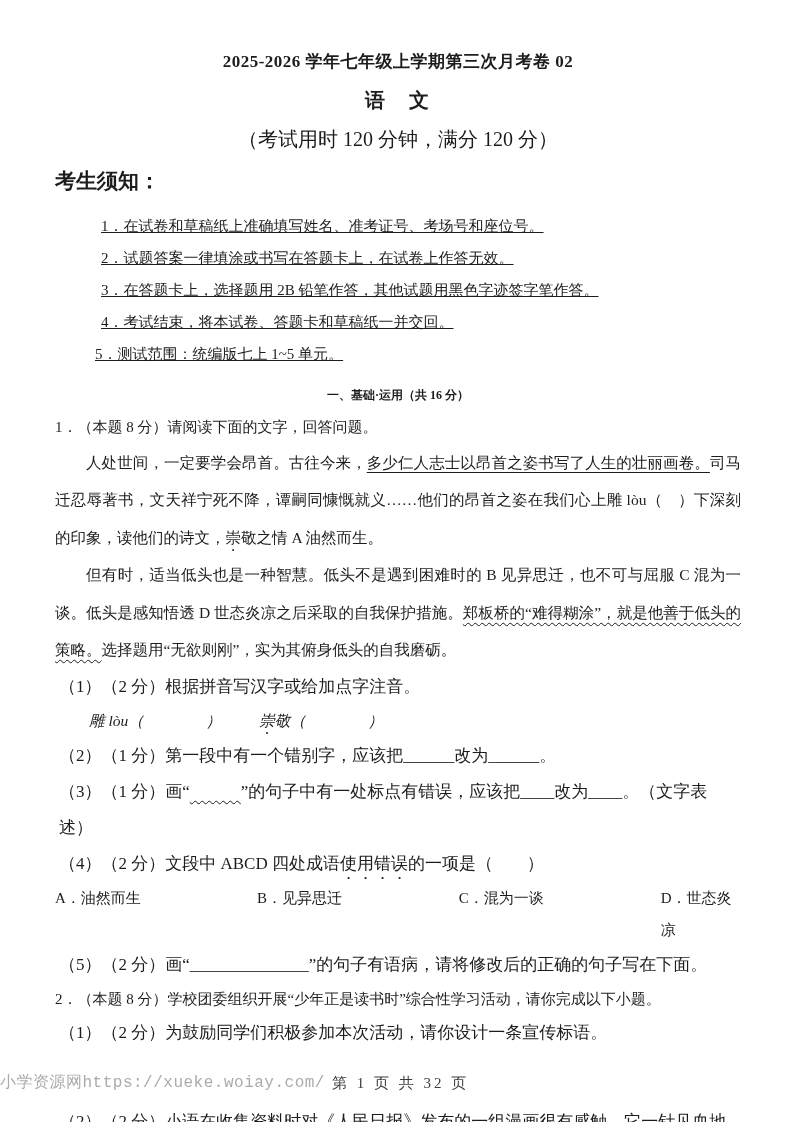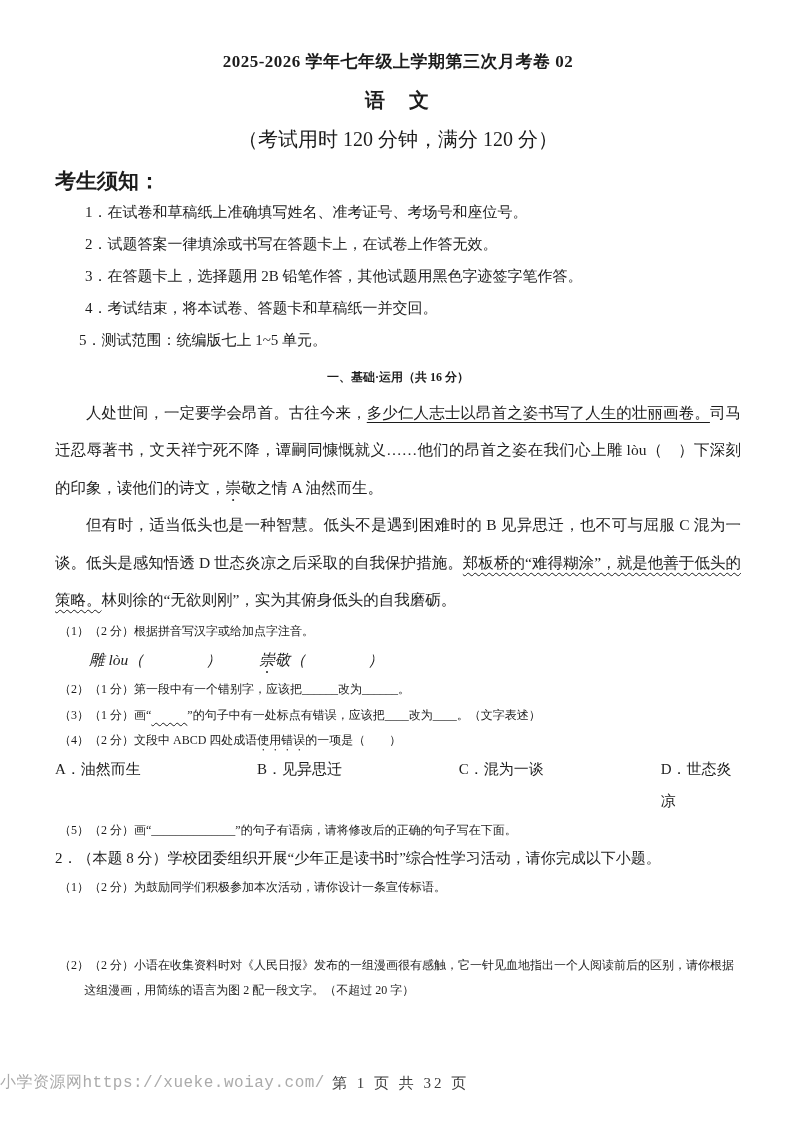--- a/index.html
+++ b/index.html
@@ -12,38 +12,38 @@
     font-family:"Liberation Serif","DejaVu Serif",serif;
     box-sizing:border-box;
     padding:50px 52px 0 55px;
     overflow:hidden;
   }
   .center{text-align:center;}
   .exam-title{font-size:17px;font-weight:bold;letter-spacing:.5px;margin:0 0 14px 0;}
   .subject-title{font-size:20px;font-weight:bold;margin:0 0 12px 0;letter-spacing:2px;}
   .exam-info{font-size:20px;margin:0 0 14px 0;}
   .notice-heading{font-size:21px;font-weight:bold;margin:4px 0 2px 0;}
-  .notice-list{margin:0;padding:0;list-style:none;}
+  .notice-list{margin:16px;padding:0;list-style:none;text-decoration:underline;}
   .notice-item{font-size:15px;line-height:2.13;padding-left:30px;}
   .notice-item.less-indent{padding-left:24px;}
   .section-title{font-size:12px;font-weight:bold;margin:12px 0 8px 0;}
   .qline{font-size:15px;line-height:2.13;}
   .passage{
     font-size:15.5px;line-height:2.42;
     text-indent:2em;margin:0;text-align:justify;
   }
   .u-straight{text-decoration:underline;text-underline-offset:4px;}
   .u-wavy{text-decoration:underline wavy;text-decoration-thickness:1px;text-underline-offset:4px;}
   .emph-dot{
     -webkit-text-emphasis:filled dot;
     -webkit-text-emphasis-position:under right;
     text-emphasis:filled dot;
     text-emphasis-position:under right;
   }
-  .subq{font-size:12px;line-height:2.13;margin-left:4px;}
+  .subq{font-size:17px;line-height:2.13;margin-left:4px;}
   .pinyin-row{font-size:15.5px;line-height:2.1;font-style:italic;margin-left:34px;}
   .pinyin-gap{display:inline-block;width:38px;}
   .wavy-blank{text-decoration:underline wavy;text-decoration-thickness:1px;text-underline-offset:3px;}
   .options-row{font-size:15px;line-height:2.13;display:flex;gap:28px;}
   .option{width:186px;}
   .option:last-child{width:auto;}
   .hang{padding-left:2.1em;text-indent:-2.1em;}
   .answer-gap{height:52px;}
   .footer{position:absolute;left:0;right:0;bottom:26px;height:24px;}
   .watermark{
@@ -69,24 +69,25 @@
   <div class="notice-list">
     <div class="notice-item">1．在试卷和草稿纸上准确填写姓名、准考证号、考场号和座位号。</div>
     <div class="notice-item">2．试题答案一律填涂或书写在答题卡上，在试卷上作答无效。</div>
     <div class="notice-item">3．在答题卡上，选择题用 2B 铅笔作答，其他试题用黑色字迹签字笔作答。</div>
     <div class="notice-item">4．考试结束，将本试卷、答题卡和草稿纸一并交回。</div>
     <div class="notice-item less-indent">5．测试范围：统编版七上 1~5 单元。</div>
   </div>
 
   <div class="center section-title">一、基础·运用（共 16 分）</div>
 
+  <div class="qline">1．（本题 8 分）请阅读下面的文字，回答问题。</div>
 
   <p class="passage"><span>人处世间，一定要学会昂首。古往今来，</span><span class="u-straight">多少仁人志士以昂首之姿书写了人生的壮丽画卷。</span><span>司马迁忍辱著书，文天祥宁死不降，谭嗣同慷慨就义……他们的昂首之姿在我们心上雕 lòu（　）下深刻的印象，读他们的诗文，</span><span class="emph-dot">崇</span><span>敬之情 A 油然而生。</span></p>
 
-  <p class="passage"><span>但有时，适当低头也是一种智慧。低头不是遇到困难时的 B 见异思迁，也不可与屈服 C 混为一谈。低头是感知悟透 D 世态炎凉之后采取的自我保护措施。</span><span class="u-wavy">郑板桥的“难得糊涂”，就是他善于低头的策略。</span><span>林则徐的“无欲则刚”，实为其俯身低头的自我磨砺。</span></p>
+  <p class="passage"><span>但有时，适当低头也是一种智慧。低头不是遇到困难时的 B 见异思迁，也不可与屈服 C 混为一谈。低头是感知悟透 D 世态炎凉之后采取的自我保护措施。</span><span class="u-wavy">郑板桥的“难得糊涂”，就是他善于低头的策略。</span><span>选择题用“无欲则刚”，实为其俯身低头的自我磨砺。</span></p>
 
   <div class="subq">（1）（2 分）根据拼音写汉字或给加点字注音。</div>
 
   <div class="pinyin-row"><span>雕 lòu（　　　　）</span><span class="pinyin-gap"></span><span class="emph-dot">崇</span><span>敬（　　　　）</span></div>
 
   <div class="subq">（2）（1 分）第一段中有一个错别字，应该把______改为______。</div>
 
   <div class="subq"><span>（3）（1 分）画“</span><span class="wavy-blank">　　　</span><span>”的句子中有一处标点有错误，应该把____改为____。（文字表述）</span></div>
 
   <div class="subq"><span>（4）（2 分）文段中 ABCD 四处成语</span><span class="emph-dot">使用错误</span><span>的一项是（　　）</span></div>

